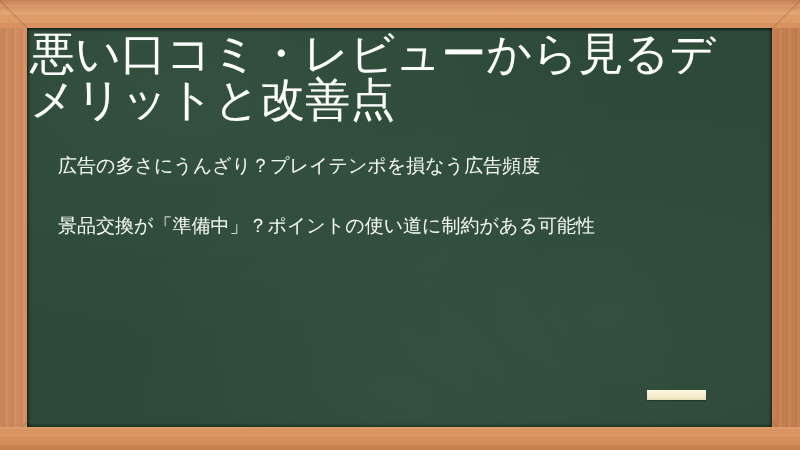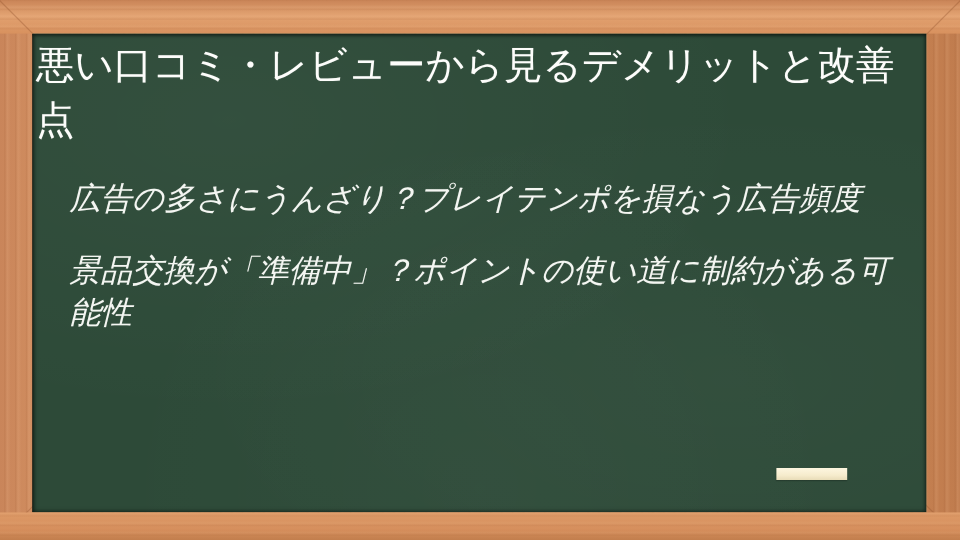--- a/index.html
+++ b/index.html
@@ -127,43 +127,42 @@
   #content {
     position: relative;
     padding: 0;
   }
   #title {
     position: absolute;
     left: 3px;
     top: 3px;
     width: 720px;
     color: #fdfdfb;
-    font-size: 32px;
+    font-size: 45px;
     line-height: 46px;
     font-weight: 400;
     letter-spacing: 0px;
     text-shadow: 0 0 1px rgba(255,255,255,0.25);
   }
   #bullet-list {
     position: absolute;
     left: 31px;
     top: 120px;
     width: 692px;
     list-style: none;
     margin: 0;
     padding: 0;
   }
   #bullet-list li {
     color: #f4f6f2;
-    font-size: 26px;
+    font-size: 19px;
     line-height: 35px;
     font-weight: 400;
     margin: 0 0 25px 0;
     text-shadow: 0 0 1px rgba(255,255,255,0.18);
-    font-style: italic;
   }
   #bullet-list li:last-child { margin-bottom: 0; }
 
   
   #chalk-stick {
     position: absolute;
     left: 647px;
     top: 390px;
     width: 59px;
     height: 10px;

